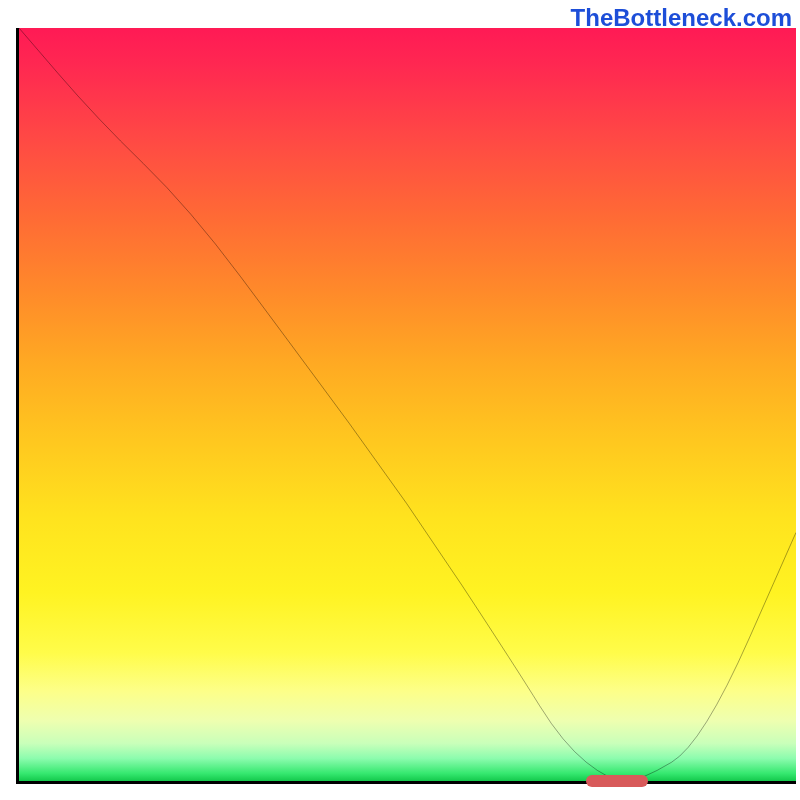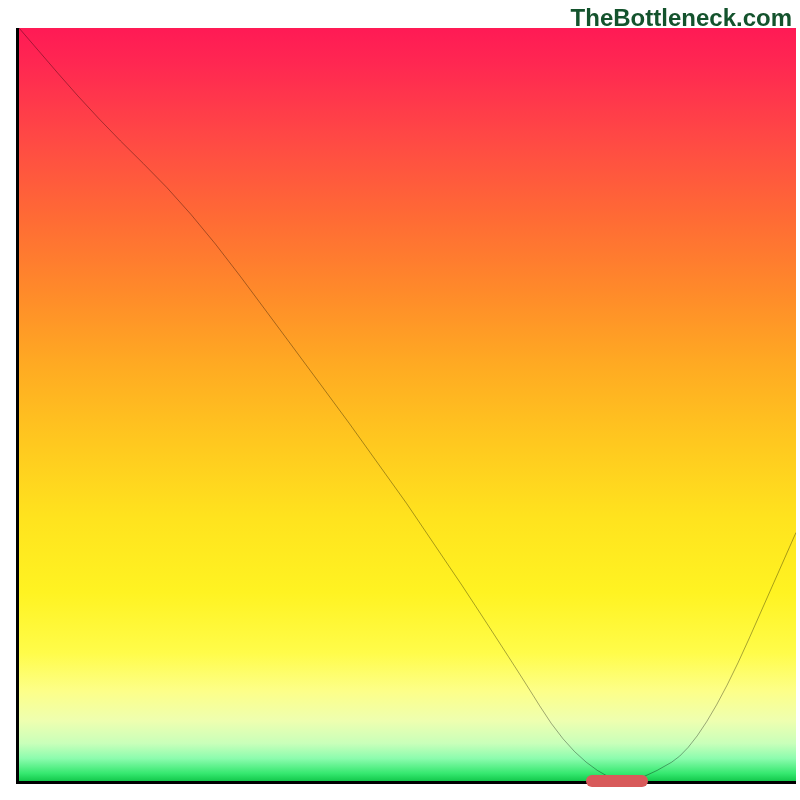--- a/index.html
+++ b/index.html
@@ -16,21 +16,21 @@
     width: 800px;
     height: 800px;
     box-sizing: border-box;
   }
   .watermark {
     position: absolute;
     top: 4px;
     right: 8px;
     font-size: 24px;
     font-weight: bold;
-    color: #14532d;
+    color: #1d4ed8;
     letter-spacing: 0;
     z-index: 20;
   }
   .plot-area {
     position: absolute;
     left: 16px;
     top: 28px;
     right: 4px;
     bottom: 16px;
     border-left: 3px solid #000;

